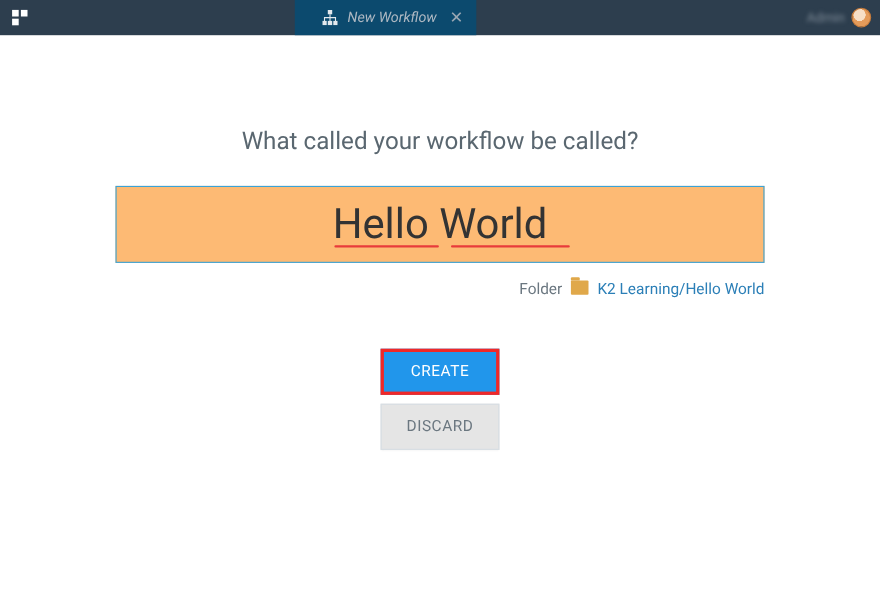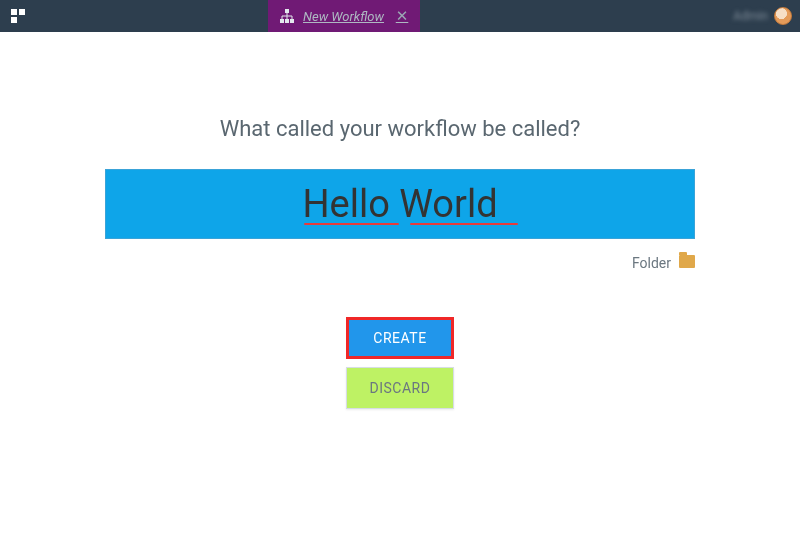--- a/index.html
+++ b/index.html
@@ -21,28 +21,27 @@
       margin-left: 8px;
       display: inline-flex;
       align-items: center;
       justify-content: center;
       width: 20px;
       height: 20px;
     }
     .tab {
       display: flex;
       align-items: center;
-      background: #701a75;
+      background: #0c4a6e;
       height: 32px;
-      padding: 0 10px 0 11px;
+      padding: 0 10px 0 24px;
       margin-left: 240px;
       color: #aeb8c2;
       font-style: italic;
       font-size: 13px;
-      text-decoration: underline;
     }
     .tab-icon {
       display: inline-flex;
       width: 16px;
       height: 16px;
       align-items: center;
       justify-content: center;
       margin-right: 8px;
       color: #e3e8ed;
     }
@@ -94,21 +93,21 @@
     .name-input {
       width: 590px;
       height: 70px;
       border: 1px solid #3aa3d8;
       font-size: 38px;
       color: #333;
       text-align: center;
       outline: none;
       padding: 0 12px;
       font-family: inherit;
-      background: #0ea5e9;
+      background: #fdba74;
     }
     .name-wrap { position: relative; }
     .spell-underline {
       position: absolute;
       height: 2px;
       background: #e83b3b;
       border-radius: 1px;
       bottom: 14px;
     }
     .su1 { left: 199px; width: 95px; }
@@ -158,21 +157,21 @@
       letter-spacing: 0.5px;
       cursor: pointer;
       font-family: inherit;
     }
     .btn-create {
       background: #2196eb;
       color: #fff;
       border: 3px solid #f02828;
     }
     .btn-discard {
-      background: #bef264;
+      background: #e5e5e5;
       color: #6b7780;
       border: 1px solid #d6dde3;
       box-shadow: 0 1px 2px rgba(0,0,0,0.08);
     }
   </style>
 </head>
 <body>
 
 <div class="topbar">
   <span class="app-icon">
@@ -204,18 +203,19 @@
 <div class="main">
   <h1 class="heading">What called your workflow be called?</h1>
   <div class="name-wrap">
     <input class="name-input" type="text" value="Hello World" style="">
     <div class="spell-underline su1"></div>
     <div class="spell-underline su2"></div>
   </div>
   <div class="folder-row">
     <span class="folder-label">Folder</span>
     <span class="folder-icon"></span>
+    <span class="folder-path">K2 Learning/Hello World</span>
   </div>
   <div class="buttons">
     <button class="btn btn-create">CREATE</button>
     <button class="btn btn-discard">DISCARD</button>
   </div>
 </div>
 
 </body></html>

